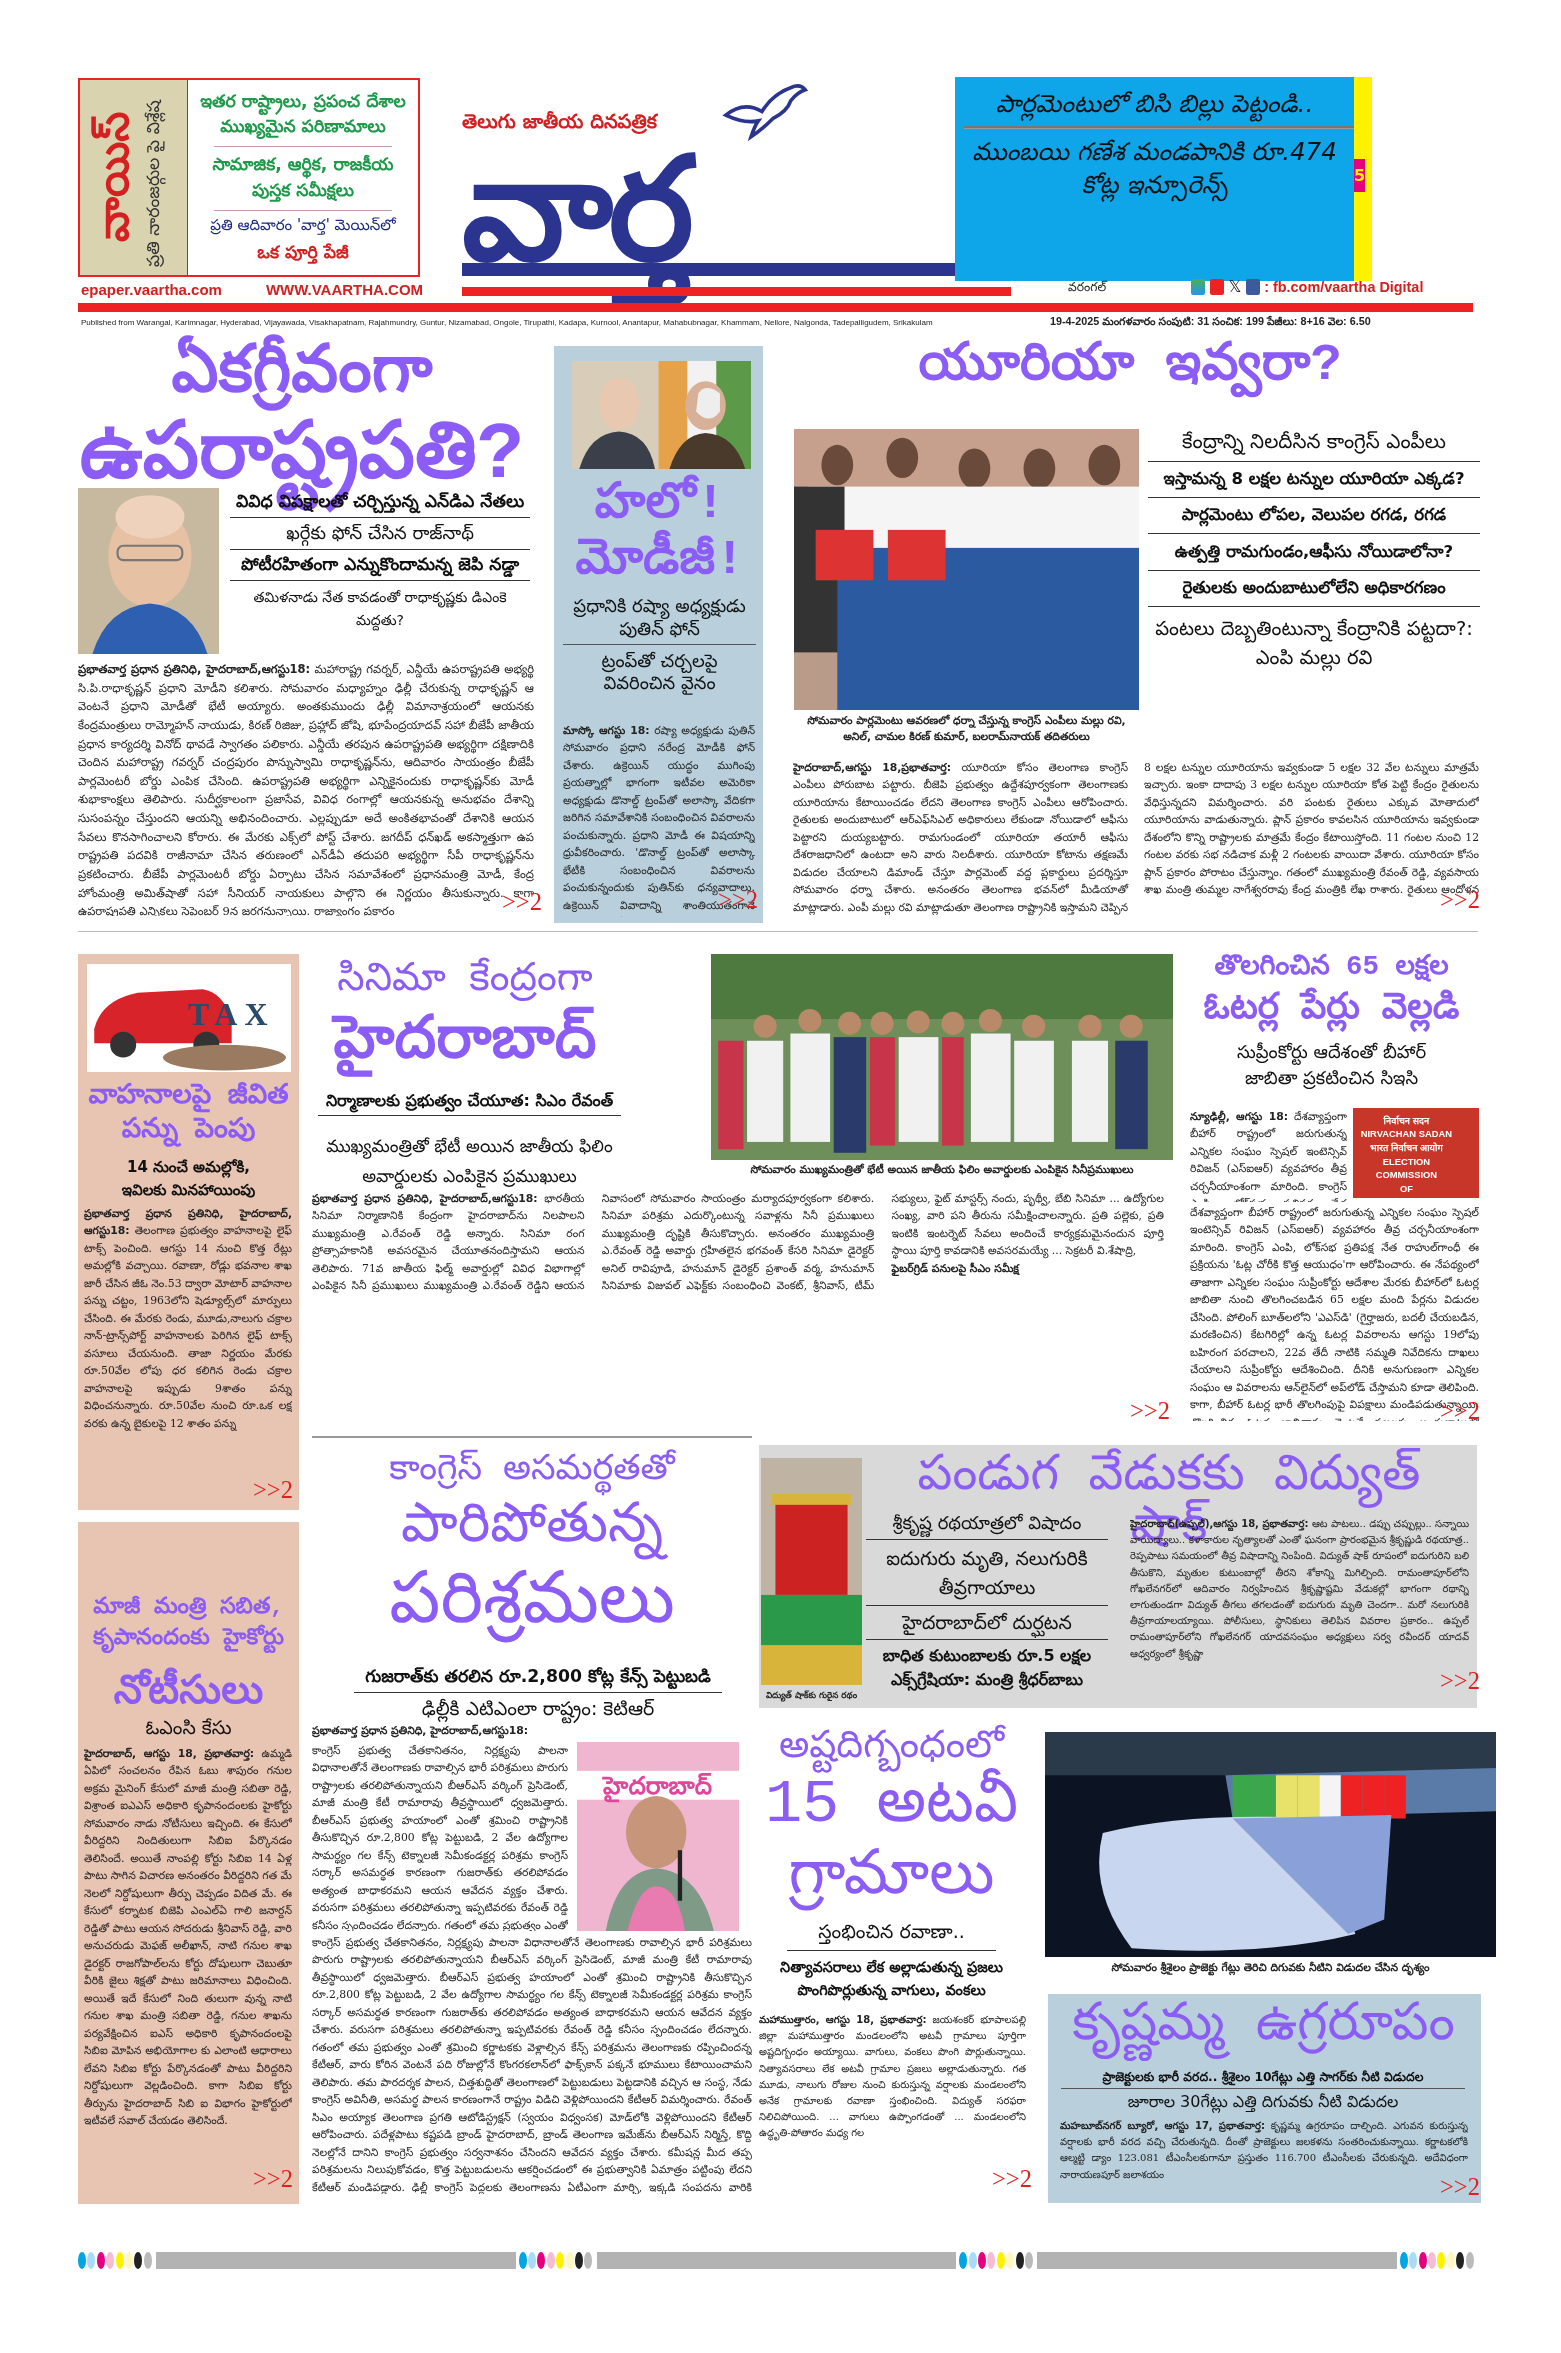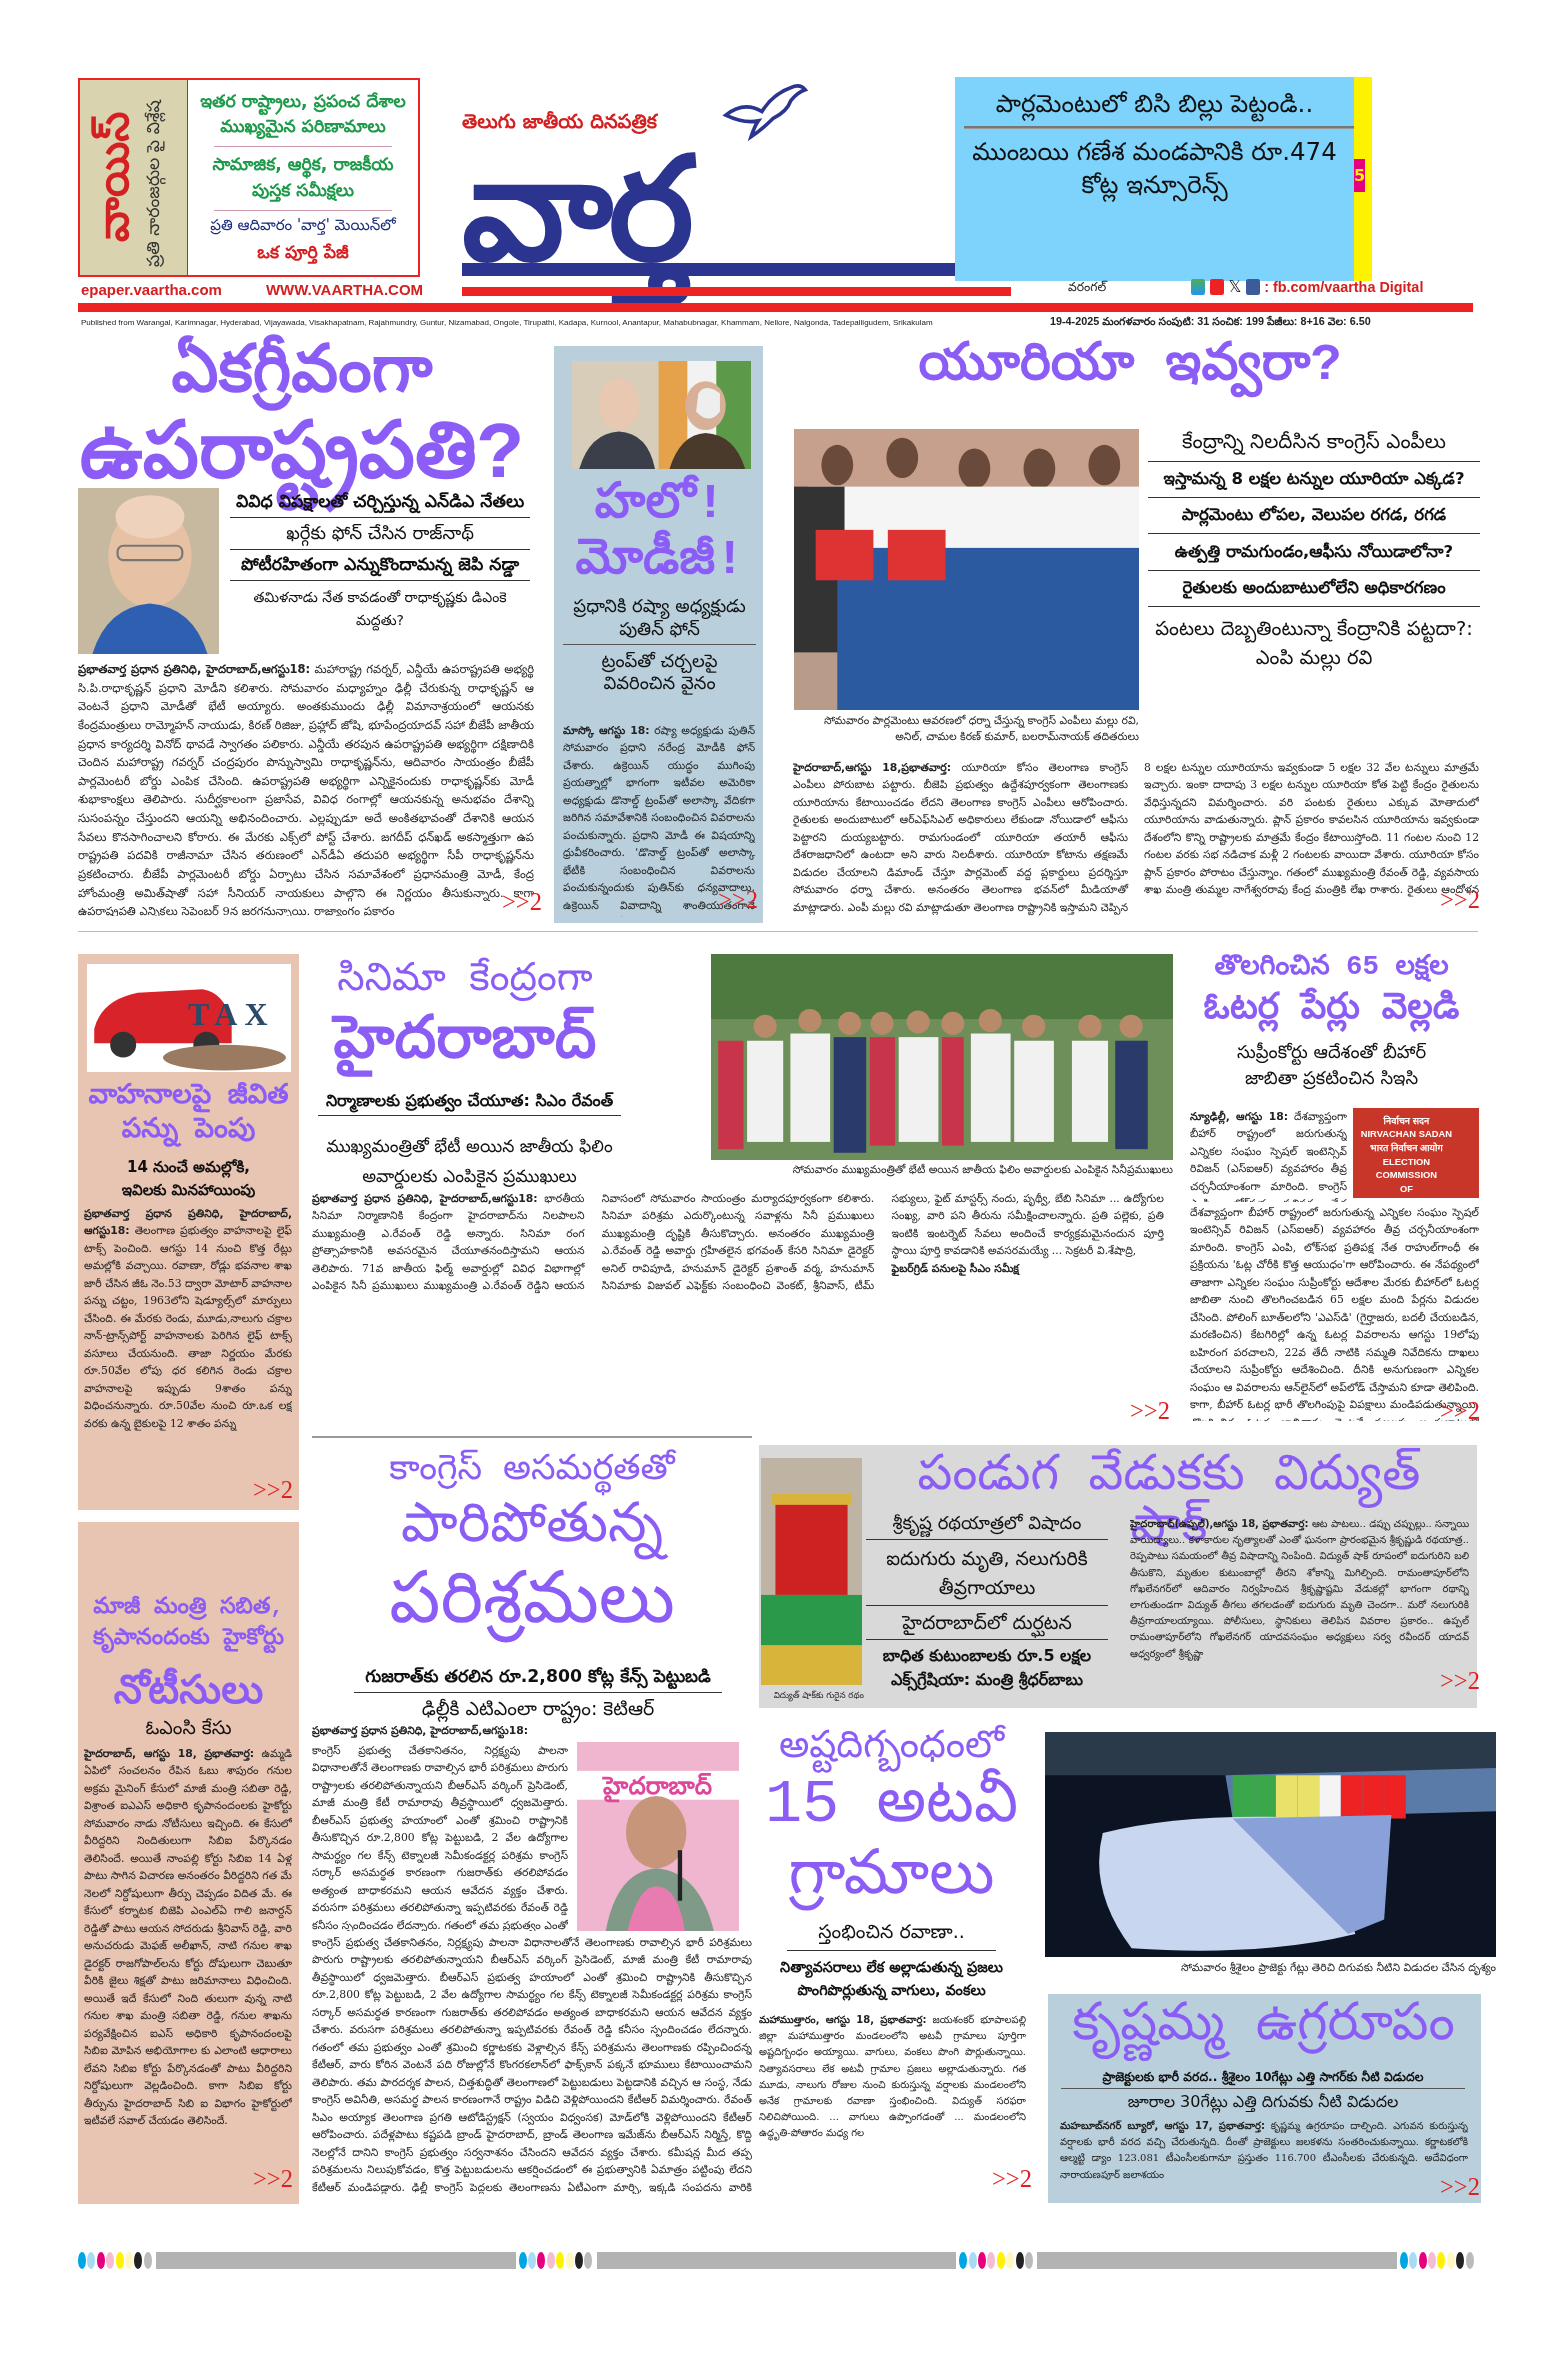--- a/index.html
+++ b/index.html
@@ -5,21 +5,21 @@
   * { box-sizing: border-box; margin: 0; padding: 0; }
   html, body { width: 1561px; height: 2354px; background: #ffffff; overflow: hidden; }
   body { position: relative; font-family: "DejaVu Sans", sans-serif; color: #1a1a1a; }
   .abs { position: absolute; }
   .hl { font-family: Liberation Mono, monospace; font-weight: bold; color: #8b5cf6; text-align: center; line-height: 1.05; }
   .sub { font-family: "DejaVu Sans", sans-serif; color: #111; text-align: center; line-height: 1.25; }
   .body { font-family: "DejaVu Serif", serif; font-size: 12.3px; line-height: 1.62; color: #222; text-align: justify; }
   .body b { font-family: "DejaVu Sans", sans-serif; font-weight: bold; }
   .cont { color: #e02020; font-family: "Liberation Serif", serif; font-size: 24.5px; position: absolute; right: 7.2px; bottom: 2.9px; }
   .rule { border-top: 1.4px solid #333; margin: 4.3px 0; }
-  .cap { font-family: "DejaVu Sans", sans-serif; font-size: 11.5px; color: #222; text-align: right; line-height: 1.5; }
+  .cap { font-family: "DejaVu Sans", sans-serif; font-size: 11.5px; color: #222; text-align: center; line-height: 1.5; font-weight: bold; }
   .photo { position: absolute; overflow: hidden; }
   .photo svg { width: 100%; height: 100%; display: block; }
 
   
   #ad-box { left: 78px; top: 78px; width: 342px; height: 199px; border: 2.2px solid #e22; display: flex; }
   #ad-left { width: 108px; height: 100%; background: #d9d3b0; position: relative; overflow: hidden; border-right: 1.4px solid #555; }
   #ad-left .v1 { position: absolute; left: 4.3px; top: 7.2px; writing-mode: vertical-rl; transform: rotate(180deg); font-size: 43px; font-weight: bold; color: #d42020; height: 180px; text-align: center; }
   #ad-left .v2 { position: absolute; left: 61px; top: 7.2px; writing-mode: vertical-rl; transform: rotate(180deg); font-size: 17.3px; color: #333; height: 180px; }
   #ad-right { flex: 1; display: flex; flex-direction: column; align-items: center; justify-content: space-around; padding: 5.8px 4.3px; }
   #ad-right .g { color: #1f9a4b; font-weight: bold; font-size: 17.3px; text-align: center; line-height: 1.5; }
@@ -30,21 +30,21 @@
 
   #tagline { left: 462px; top: 110px; font-size: 19.5px; color: #d42020; font-weight: bold; }
   #logo { left: 462px; top: 137px; width: 520px; height: 144px; color: #2b3590; font-size: 144px; font-weight: 900; line-height: 144px; letter-spacing: -4.3px; font-family: "DejaVu Sans", sans-serif; }
   #logo-bar-blue { left: 462px; top: 263px; width: 534px; height: 13px; background: #2b3590; }
   #logo-bar-red { left: 462px; top: 287px; width: 549px; height: 8.7px; background: #e22; }
   #dove { left: 722px; top: 79px; width: 87px; height: 65px; }
   #qr { left: 1003px; top: 85px; width: 42px; height: 90px; }
   #edition { left: 1068px; top: 280px; font-size: 12.3px; color: #222; }
   #social { left: 1191px; top: 277px; display: flex; align-items: center; gap: 4.3px; font-size: 14.4px; color: #d42020; font-weight: bold; font-family: "Liberation Sans", sans-serif; }
   .soc-ic { width: 14.4px; height: 16px; display: inline-block; border-radius: 2.2px; }
-  #teaser { left: 955px; top: 77px; width: 399px; height: 204px; background: #7dd3fc; }
+  #teaser { left: 955px; top: 77px; width: 399px; height: 204px; background: #0ea5e9; font-style: italic; }
   #teaser .t1 { font-size: 24.5px; text-align: center; padding-top: 10px; line-height: 1.35; color: #111; }
   #teaser .tr { border-top: 2.2px solid #777; border-bottom: 0.7px solid #999; margin: 5.8px 0 5.8px 8.7px; height: 3.6px; width: 390px; }
   #teaser .t2 { font-size: 24.5px; text-align: center; line-height: 1.35; color: #111; }
   #teaser-yellow { left: 1354px; top: 77px; width: 18px; height: 204px; background: #fff200; }
   #page-num { left: 1354px; top: 159px; width: 10.8px; height: 33px; background: #e6007e; color: #fff200; font-weight: bold; font-size: 16px; text-align: center; line-height: 33px; }
   #mast-red { left: 78px; top: 303px; width: 1395px; height: 8.7px; background: #e22; }
   #publine { left: 81px; top: 318px; font-size: 8px; color: #222; font-family: "Liberation Sans", sans-serif; }
   #dateline { left: 1050px; top: 315px; font-size: 10.8px; font-weight: bold; color: #222; font-family: "Liberation Sans", sans-serif; }
 
   

